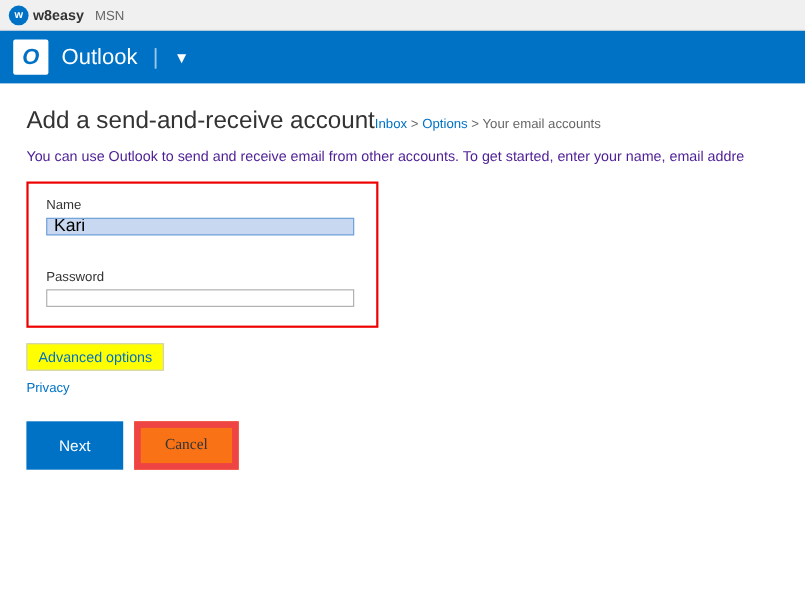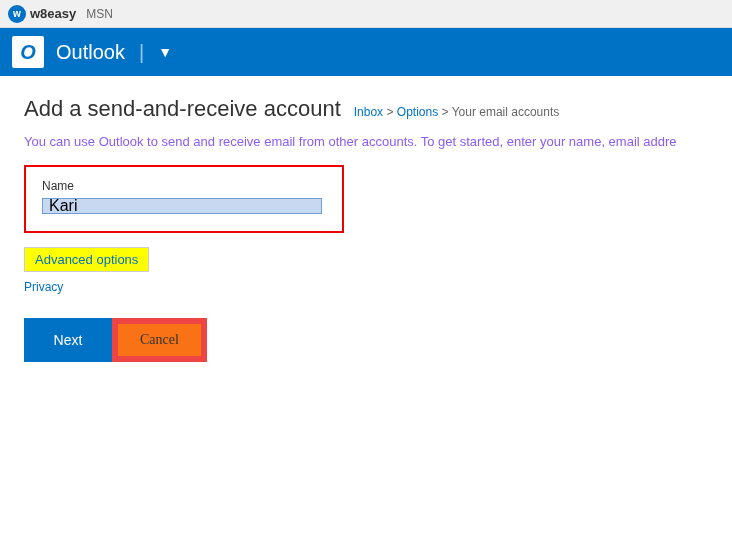--- a/index.html
+++ b/index.html
@@ -54,27 +54,27 @@
     }
 
     
     #title-row {
       display: flex;
       align-items: baseline;
       gap: 0;
       margin-bottom: 12px;
     }
     #page-title { font-size: 22px; font-weight: 300; color: #333; }
-    #breadcrumb { font-size: 12px; color: #666; white-space: nowrap; margin-left: 13px; }
+    #breadcrumb { font-size: 12px; color: #666; white-space: nowrap; }
     #breadcrumb a { color: #0072c6; text-decoration: none; }
     #breadcrumb span { color: #666; }
 
     
     #description {
-      font-size: 13px; color: #8b5cf6;
+      font-size: 13px; color: #4c1d95;
       margin-bottom: 16px;
       white-space: nowrap;
       overflow: hidden;
       text-overflow: ellipsis;
     }
 
     
     #form-box {
       border: 2px solid #e00;
       padding: 12px 16px 16px;
@@ -112,20 +112,21 @@
       display: inline-block;
     }
     #privacy-link {
       font-size: 12px; color: #0072c6; text-decoration: none; cursor: pointer;
       display: block; margin-bottom: 24px;
     }
 
     
     #button-row {
       display: flex;
+      gap: 10px;
       margin-top: 8px;
     }
     .btn-next {
       background: #0072c6;
       color: white;
       border: none;
       padding: 8px 28px;
       font-size: 14px;
       cursor: pointer;
       min-width: 88px;
@@ -179,20 +180,24 @@
 
     
     <div class="field-group">
       <div class="field-label">Name</div>
       <input class="field-input name-input" type="text" value="Kari" style="">
     </div>
 
     
 
     
+    <div class="field-group">
+      <div class="field-label">Password</div>
+      <input class="field-input" type="password" value="" style="">
+    </div>
 
   </div>
 
   
   <div>
     <button id="advanced-btn">Advanced options</button>
   </div>
 
   
   <a id="privacy-link">Privacy</a>

